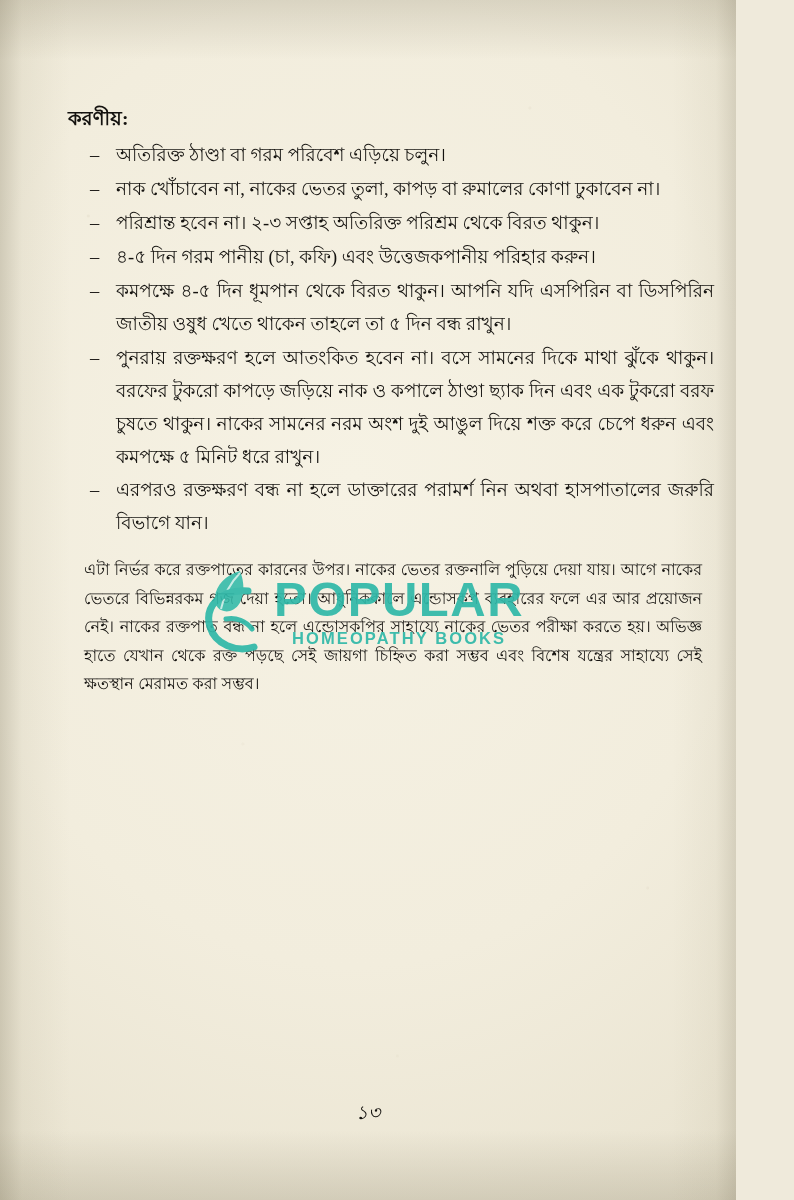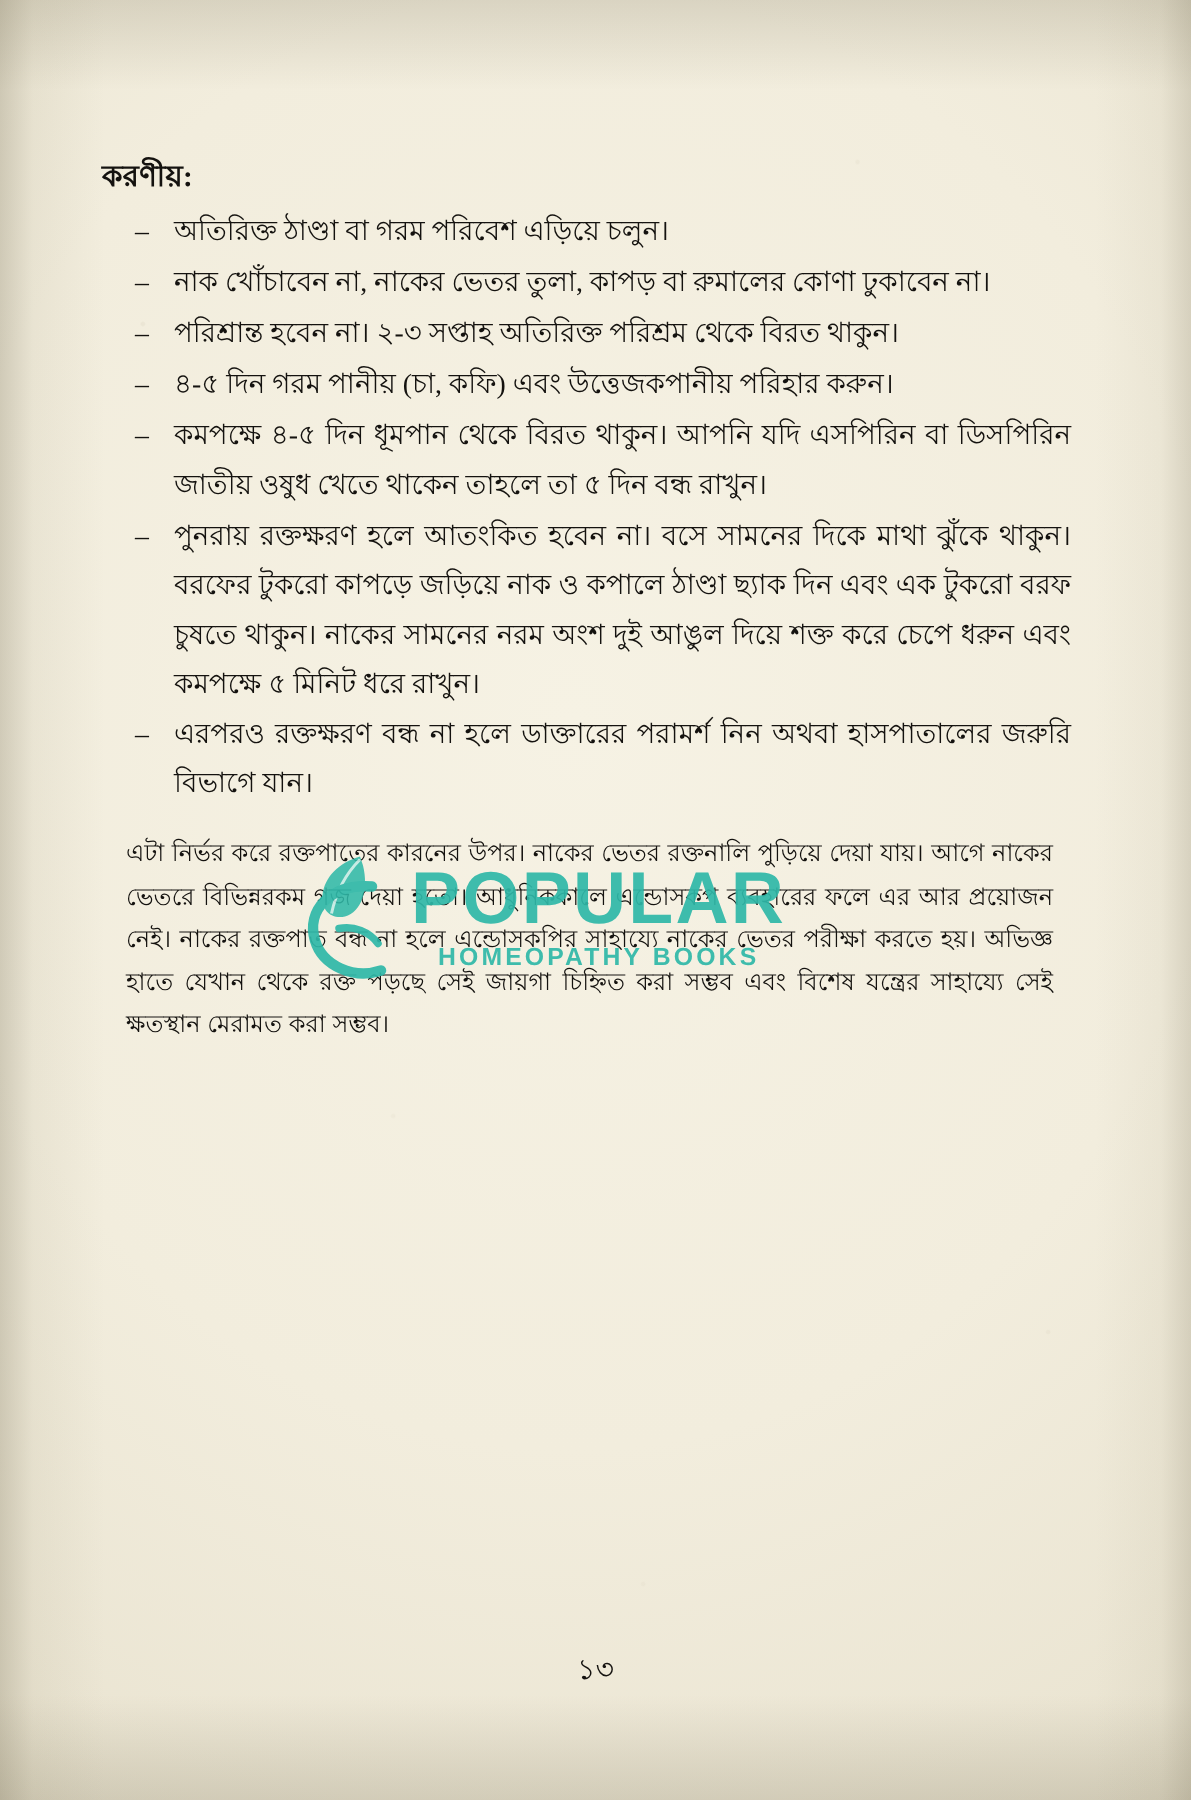--- a/index.html
+++ b/index.html
@@ -11,21 +11,21 @@
     width: 794px;
     height: 1200px;
     background: #efeadb;
     font-family: "Liberation Serif", "DejaVu Serif", serif;
     overflow: hidden;
   }
 
   
   #page {
     position: relative;
-    width: 794px;
+    width: 736px;
     height: 1200px;
     background:
       radial-gradient(ellipse 120% 90% at 48% 40%, #f6f2e4 0%, #f2eddd 45%, #e9e3d0 78%, #ded7c2 100%);
     box-sizing: border-box;
     overflow: hidden;
   }
   
   #page::before {
     content: "";
     position: absolute;
@@ -150,20 +150,21 @@
   
   #page-number {
     position: absolute;
     left: 0;
     right: 0;
     top: 1098px;
     text-align: center;
     font-size: 19px;
     color: #14120f;
     z-index: 3;
+    font-style: italic;
   }
 </style>
 </head>
 <body>
 
 <div id="page">
 
   <div id="content">
 
     <h2 class="section-title">করণীয়:</h2>

